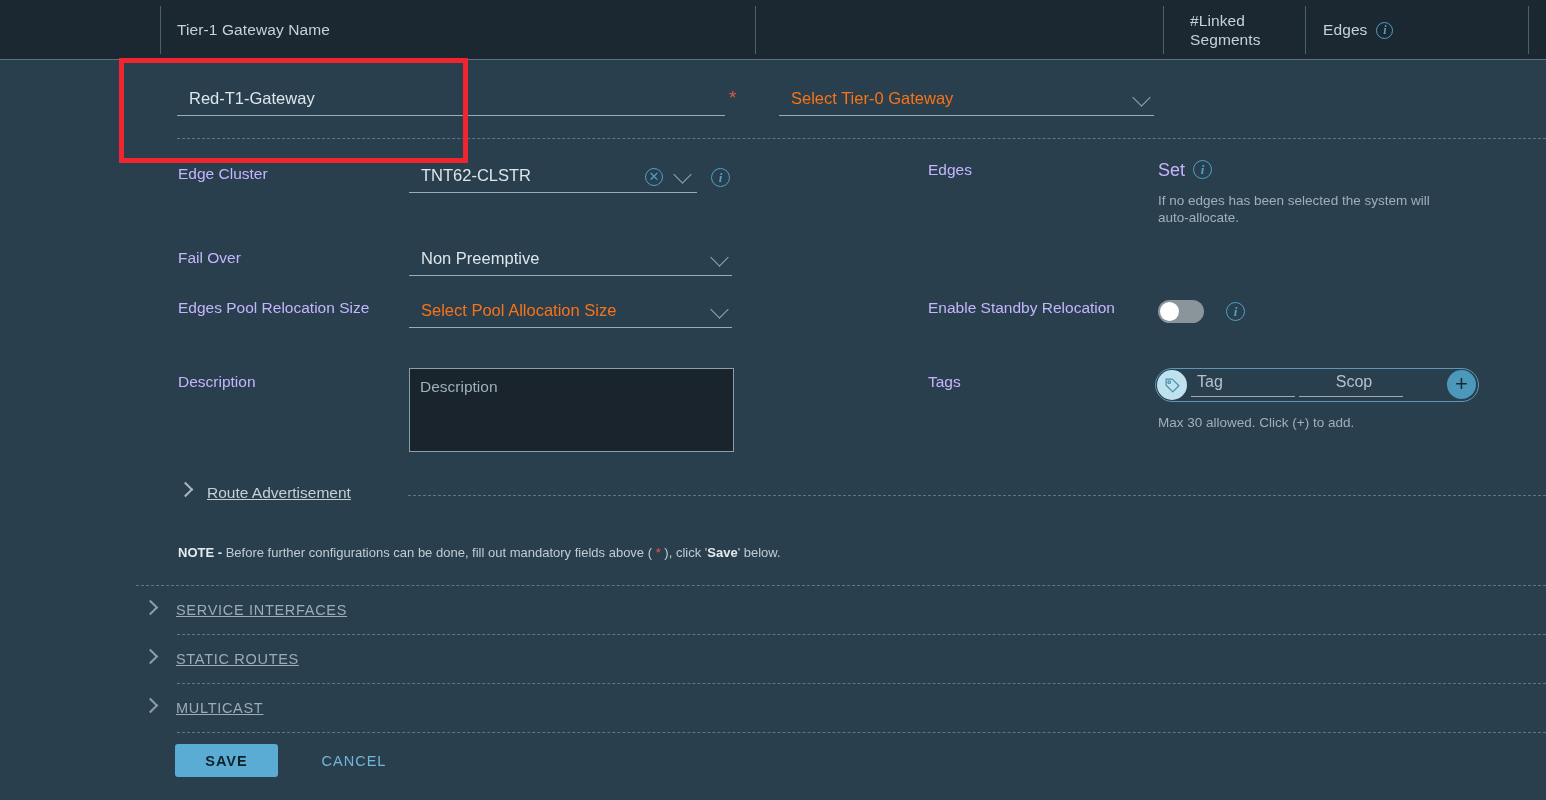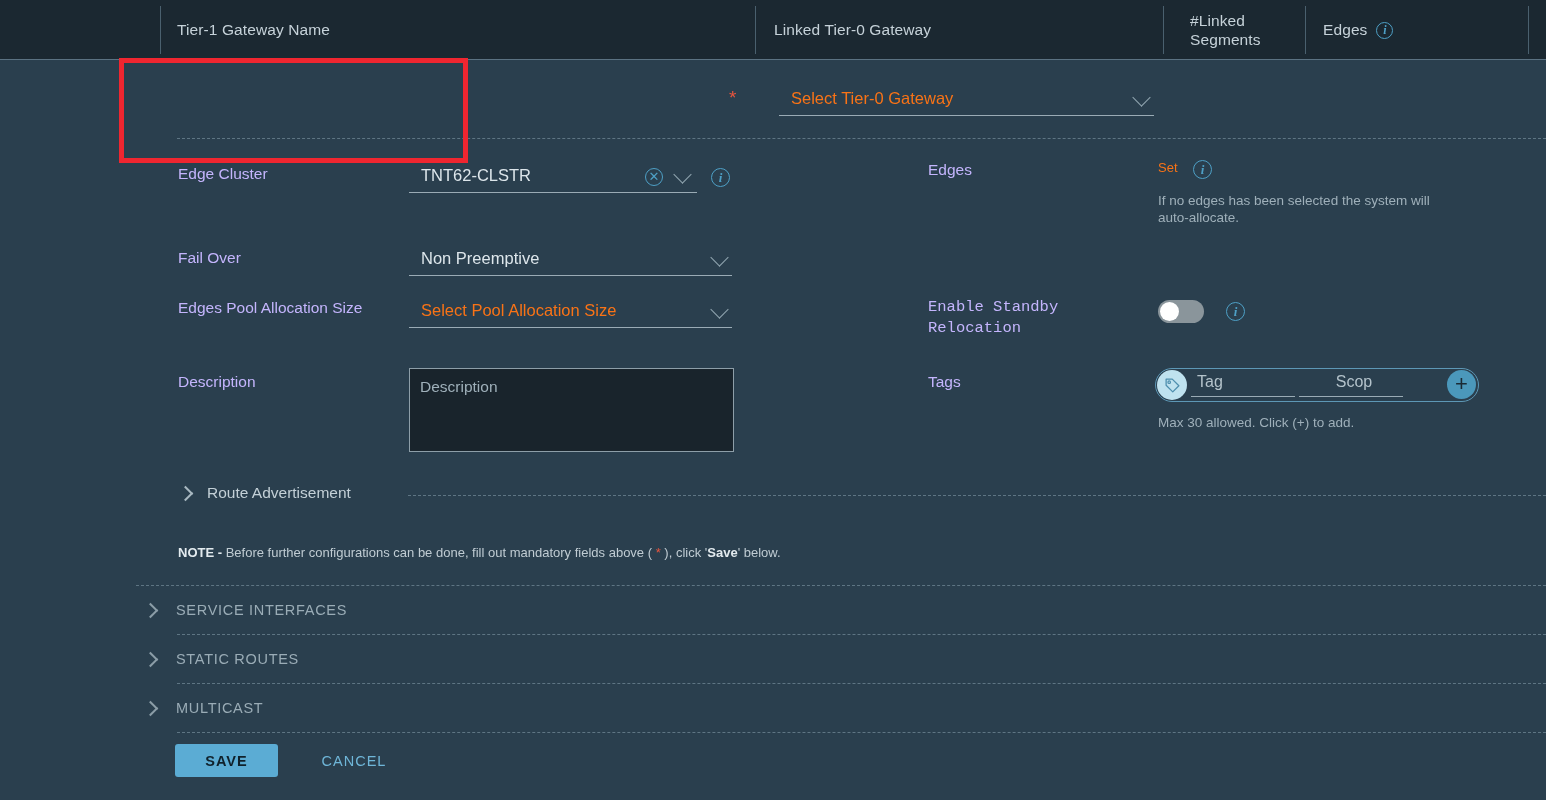--- a/index.html
+++ b/index.html
@@ -71,21 +71,21 @@
 
   .req-star { position: absolute; color: #e8553e; font-size: 19px; line-height: 1; }
 
   
   .dashed {
     position: absolute; height: 0;
     border-top: 1px dashed #5e7583;
   }
 
   
-  .link-blue { color: #f97316; font-size: 13px; }
+  .link-blue { color: #c4b5fd; font-size: 18px; }
   .hint { color: #9fb0ba; font-size: 13.5px; line-height: 17px; }
 
   
   .toggle {
     position: absolute; width: 46px; height: 23px; border-radius: 12px;
     background: #8a959b;
   }
   .toggle .knob {
     position: absolute; left: 2px; top: 2px;
     width: 19px; height: 19px; border-radius: 50%; background: #ffffff;
@@ -115,22 +115,22 @@
   .tag-input span { color: #b4c3cb; font-size: 16px; padding-left: 6px; }
   .plus-btn {
     position: absolute; right: 2px; top: 1px;
     width: 29px; height: 29px; border-radius: 50%;
     background: #4b98bb; color: #1a2a34;
     font-size: 22px; line-height: 27px; text-align: center; font-weight: 300;
   }
 
   
   .sect {
-    position: absolute; display: flex; align-items: center;
-    color: #c3d0d7; font-size: 15.5px;
+    position: absolute; display: flex; align-items: flex-start;
+    color: #c3d0d7; font-size: 15.5px; text-decoration: underline;
   }
   .sect.caps { color: #9aacb6; font-size: 14.5px; letter-spacing: .7px; }
   .caret {
     width: 11px; height: 11px;
     border-right: 2px solid #a8b8c1; border-top: 2px solid #a8b8c1;
     transform: rotate(45deg);
   }
   .caret.dim { border-color: #8b9da7; }
 
   
@@ -164,41 +164,41 @@
 
 <div class="screen">
 
   <div class="table-header">
     <div class="th-divider" style="left:160px;"></div>
     <div class="th" style="left:177px;">
       <span class="th-label">Tier-1 Gateway Name</span>
     </div>
 
     <div class="th-divider" style="left:755px;"></div>
-    <div class="th" style="left:774px;">
-      <span class="th-label">Linked Tier-0 Gateway</span>
-    </div>
 
     <div class="th-divider" style="left:1163px;"></div>
     <div class="th two-line" style="left:1190px;">
       <span class="th-label">#Linked
 Segments</span>
     </div>
 
     <div class="th-divider" style="left:1305px;"></div>
     <div class="th" style="left:1323px;">
       <span class="th-label">Edges</span>
       <span class="info-icon" style="margin-left:9px;">i</span>
     </div>
 
     <div class="th-divider" style="left:1528px;"></div>
   </div>
 
   <div class="form-body">
 
+    <div class="uline" style="left:177px; top:21px; width:548px;">
+      <span class="val">Red-T1-Gateway</span>
+    </div>
     <span class="req-star" style="left:729px; top:27px;">*</span>
 
     <div class="uline" style="left:779px; top:21px; width:375px;">
       <span class="ph">Select Tier-0 Gateway</span>
       <span class="chev"></span>
     </div>
 
     <div class="dashed" style="left:177px; top:77px; width:1369px;"></div>
 
     <div class="row-label" style="left:178px; top:102px;">Edge Cluster</div>
@@ -213,27 +213,27 @@
     <span class="link-blue" style="position:absolute; left:1158px; top:99px;">Set</span>
     <span class="info-icon big" style="position:absolute; left:1193px; top:99px;">i</span>
     <div class="hint" style="position:absolute; left:1158px; top:131px; width:300px;">If no edges has been selected the system will auto-allocate.</div>
 
     <div class="row-label" style="left:178px; top:186px;">Fail Over</div>
     <div class="uline" style="left:409px; top:181px; width:323px;">
       <span class="val">Non Preemptive</span>
       <span class="chev"></span>
     </div>
 
-    <div class="row-label" style="left:178px; top:236px; width:215px;">Edges Pool Allocation Size</div>
+    <div class="row-label" style="left:178px; top:236px; width:215px;">Edges Pool Relocation Size</div>
     <div class="uline" style="left:409px; top:233px; width:323px;">
       <span class="ph">Select Pool Allocation Size</span>
       <span class="chev"></span>
     </div>
 
-    <div class="row-label" style="left:928px; top:236px; width:200px;font-family:Liberation Mono, monospace;">Enable Standby Relocation</div>
+    <div class="row-label" style="left:928px; top:236px; width:200px;">Enable Standby Relocation</div>
     <div class="toggle" style="left:1158px; top:239px;">
       <span class="knob"></span>
     </div>
     <span class="info-icon big" style="position:absolute; left:1226px; top:241px;">i</span>
 
     <div class="row-label" style="left:178px; top:310px;">Description</div>
     <div class="textarea" style="left:409px; top:307px; width:325px; height:84px;">
       <span class="ph">Description</span>
     </div>
 

